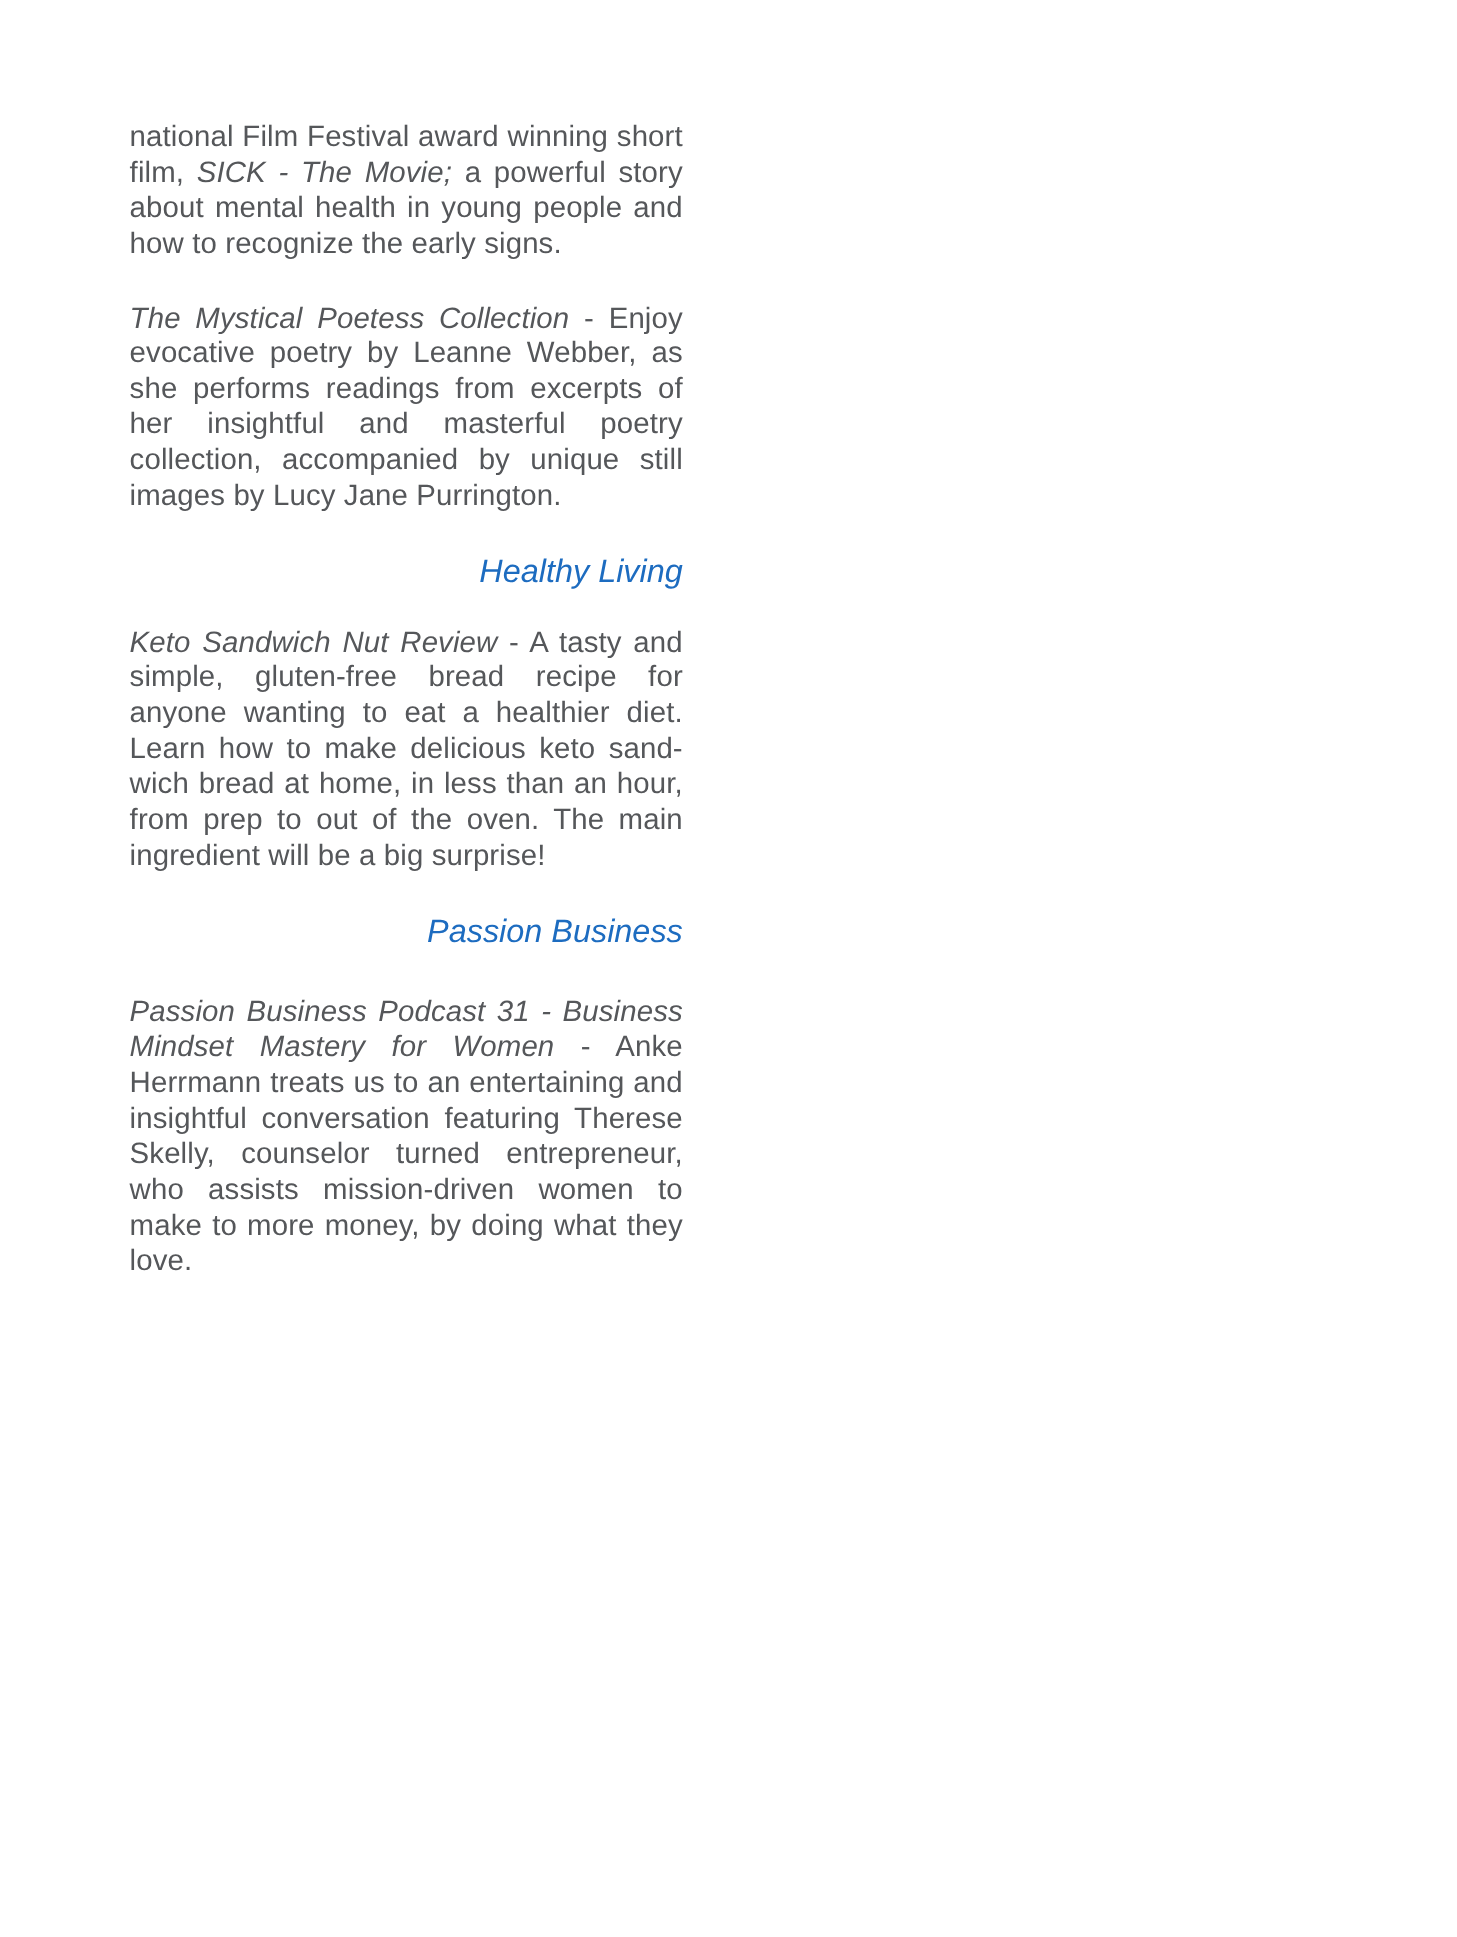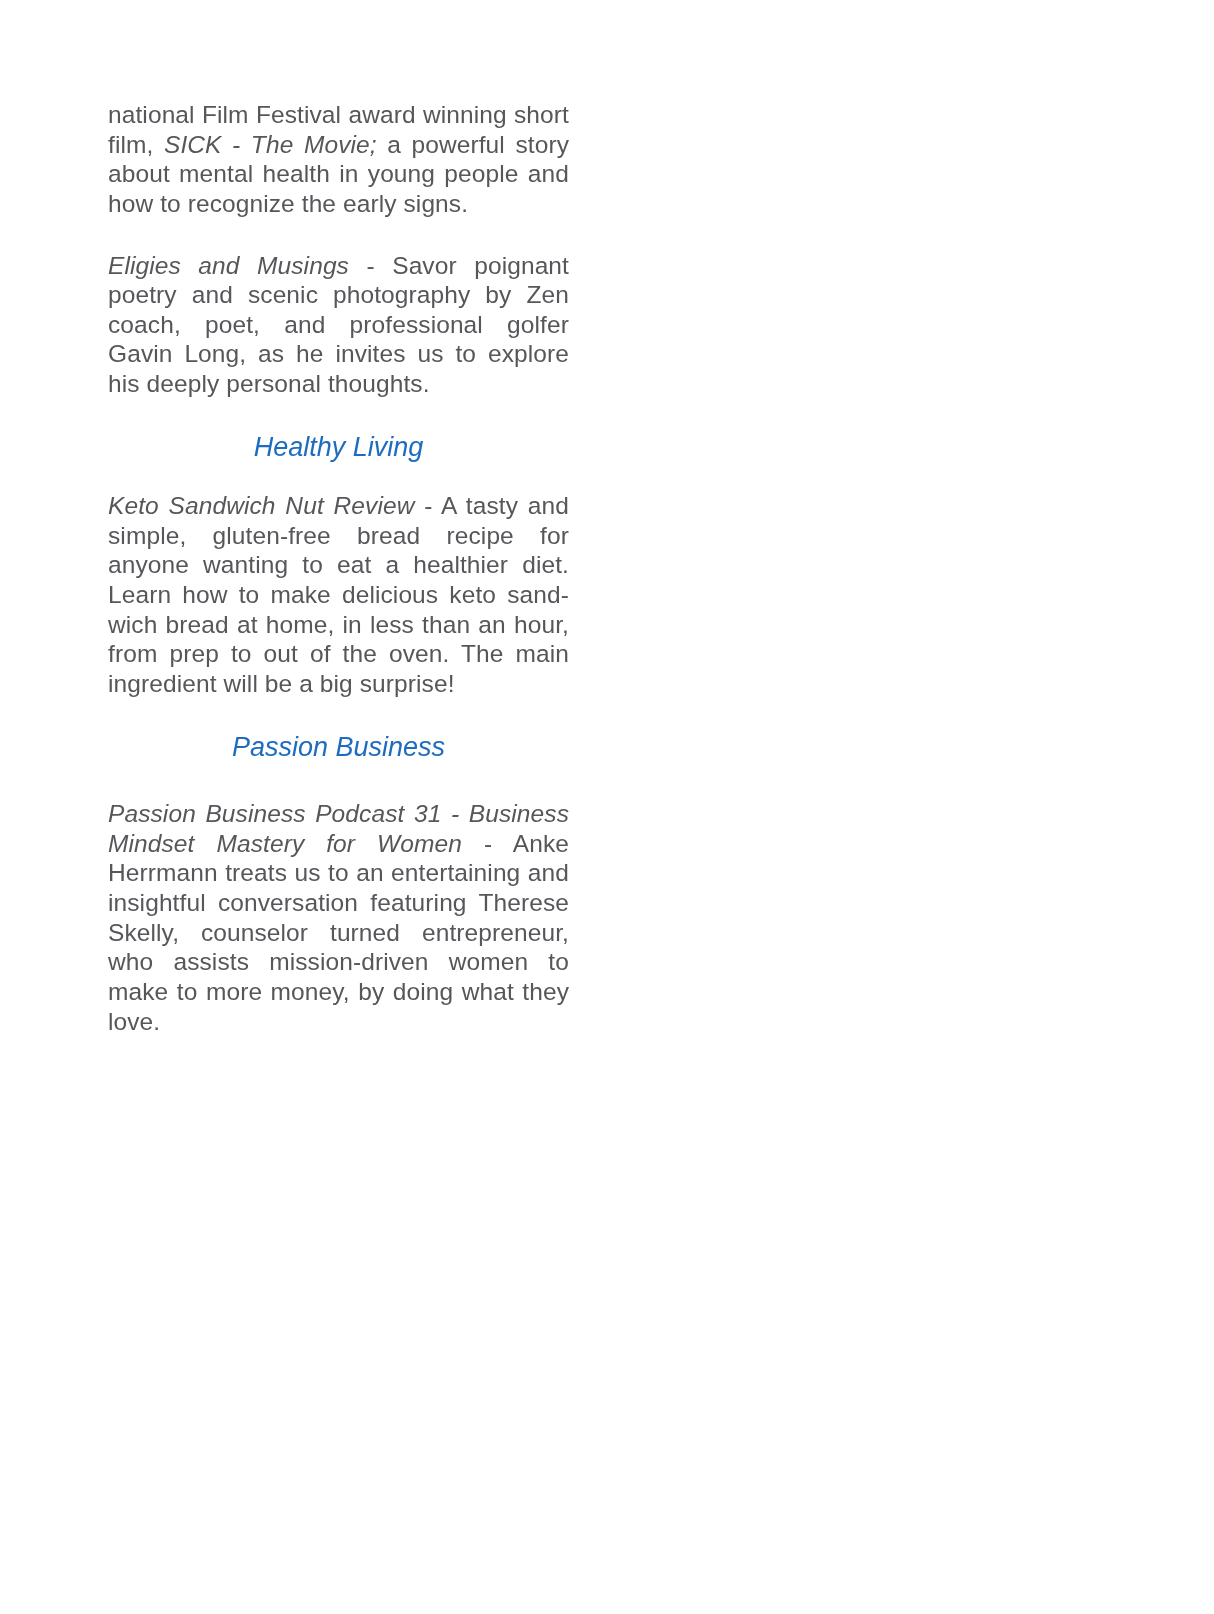--- a/index.html
+++ b/index.html
@@ -44,28 +44,28 @@
   .it {
     font-style: italic;
   }
   h2.section {
     margin: 0 0 28px 0;
     font-size: 27px;
     line-height: 1.2;
     font-style: italic;
     font-weight: normal;
     color: #1d6cc0;
-    text-align: center;
+    text-align: right;
   }
 </style>
 </head>
 <body>
 
 <div class="page">
   <div class="column" id="content-column">
       <p class="para"><span>national Film Festival award winning short film, </span><span class="it">SICK - The Movie;</span><span> a powerful story about mental health in young people and how to recognize the early signs.</span></p>
-      <p class="para"><span class="it">Eligies and Musings</span><span> - Savor poignant poetry and scenic photography by Zen coach, poet, and professional golfer Gavin Long, as he invites us to explore his deeply personal thoughts.</span></p>
+      <p class="para"><span class="it">The Mystical Poetess Collection</span><span> - Enjoy evocative poetry by Leanne Webber, as she performs readings from excerpts of her insightful and masterful poetry collection, accompanied by unique still images by Lucy Jane Purrington.</span></p>
       <h2 class="section">Healthy Living</h2>
       <p class="para"><span class="it">Keto Sandwich Nut Review</span><span> - A tasty and simple, gluten-free bread recipe for anyone wanting to eat a healthier diet. Learn how to make delicious keto sand-wich bread at home, in less than an hour, from prep to out of the oven. The main ingredient will be a big surprise!</span></p>
       <h2 class="section">Passion Business</h2>
       <p class="para last"><span class="it">Passion Business Podcast 31 - Business Mindset Mastery for Women</span><span> - Anke Herrmann treats us to an entertaining and insightful conversation featuring  Therese Skelly, counselor turned entrepreneur, who assists mission-driven women to make to more money, by doing what they love.</span></p>
     </div>
 </div>
 
 </body></html>

